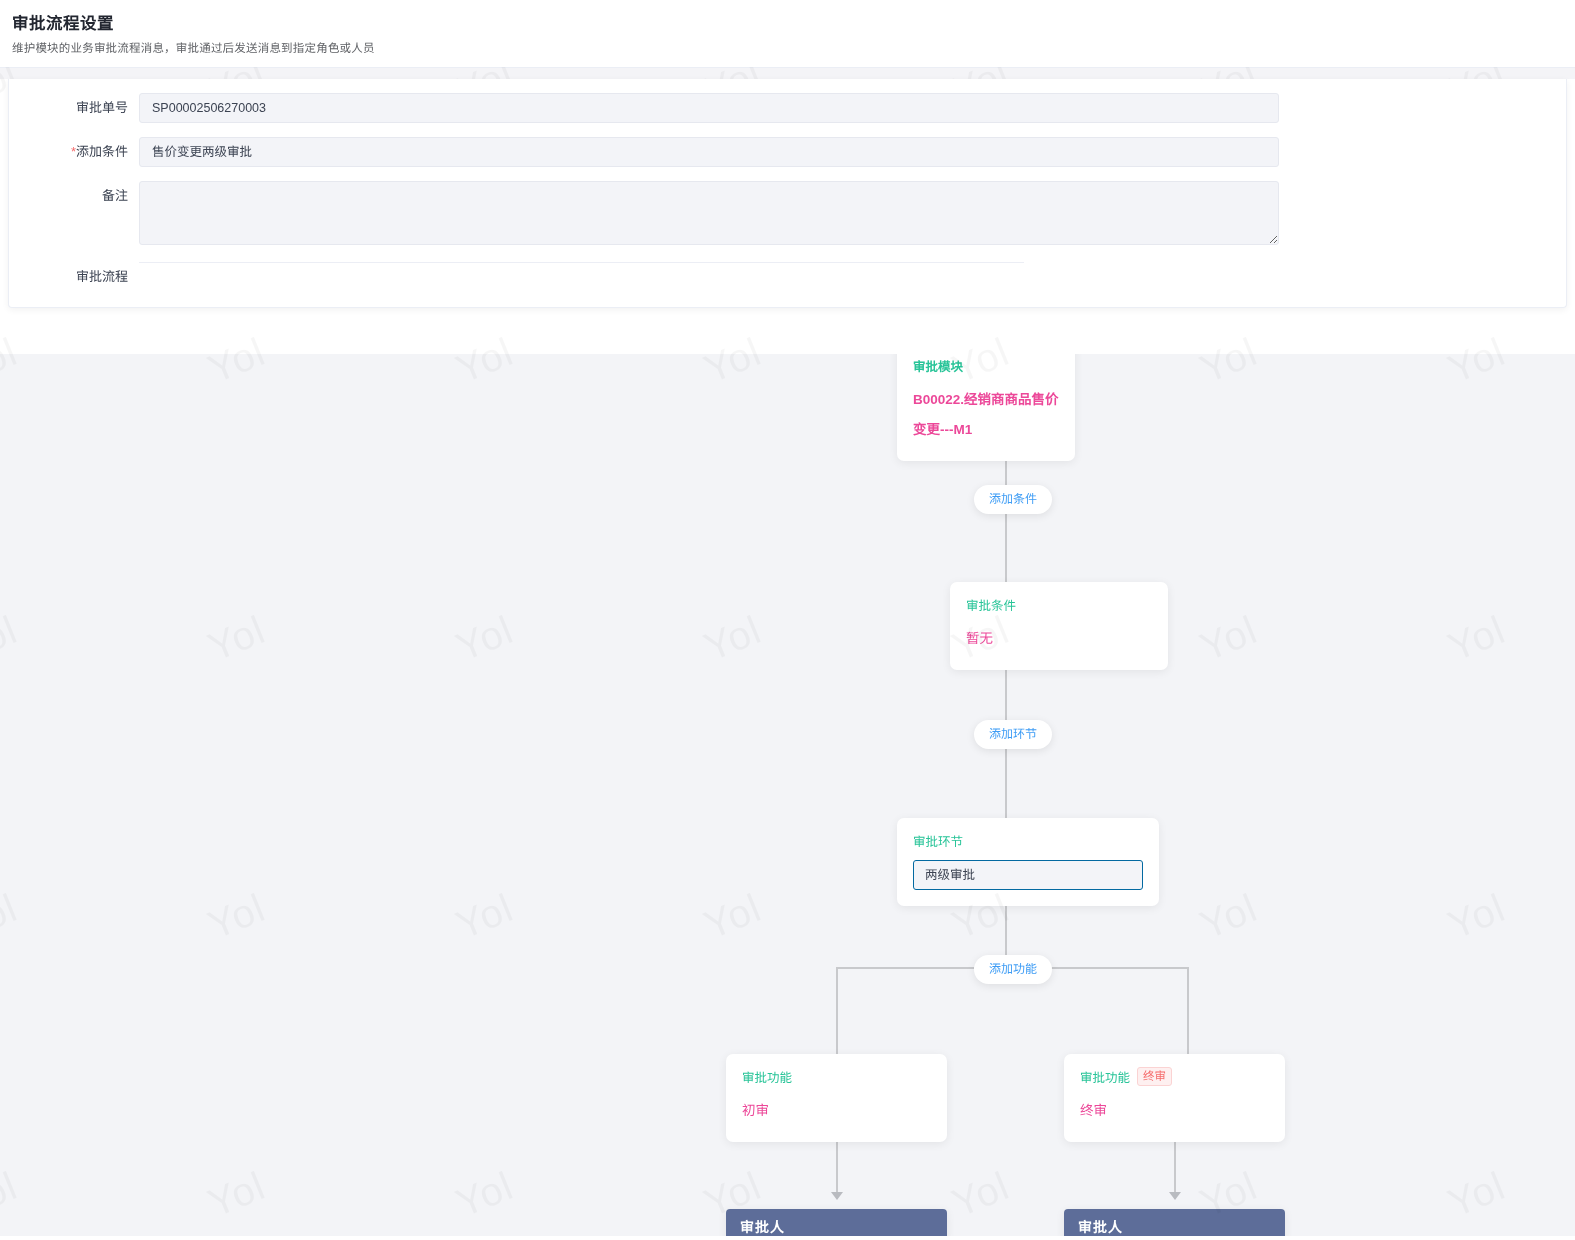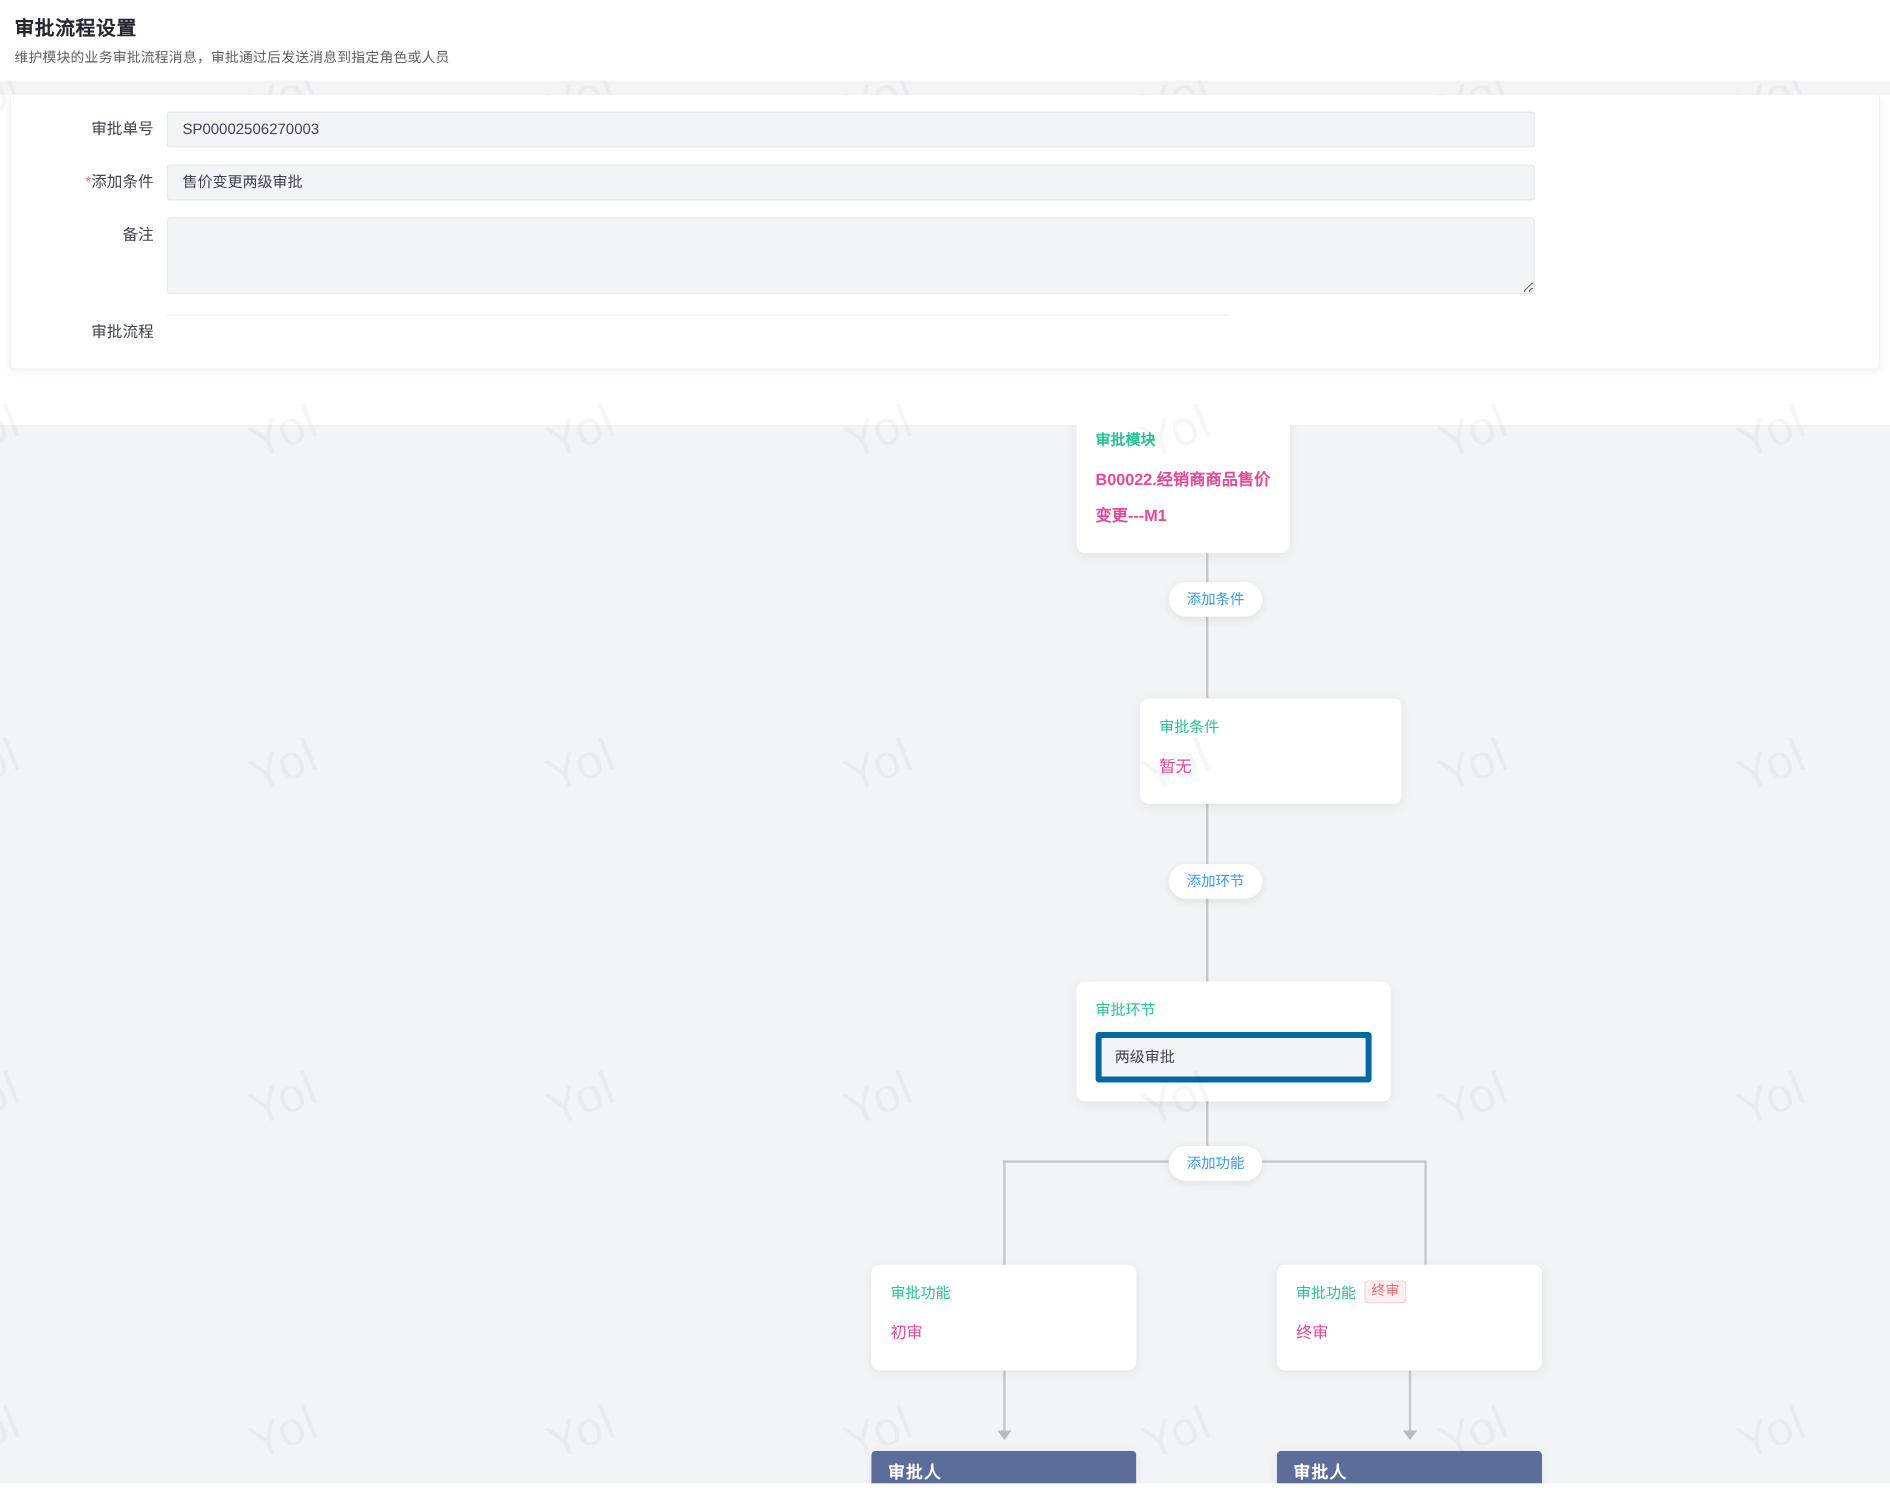--- a/index.html
+++ b/index.html
@@ -210,25 +210,25 @@
   }
   .node-body {
     font-size: 13.5px;
     color: #ec4899;
     line-height: 30px;
   }
   .node-inner-input {
     width: 100%;
     height: 30px;
     line-height: 30px;
-    padding: 16px 11px;
+    padding: 4px 11px;
     font-size: 12.5px;
     color: #3c4352;
     background: #f3f4f8;
-    border: 5px solid #0369a1;
+    border: 1px solid #0369a1;
     border-radius: 3px;
     outline: none;
     font-family: "Liberation Sans", sans-serif;
   }
 
   
   .pill {
     position: absolute;
     background: #ffffff;
     color: #3d9cf5;

